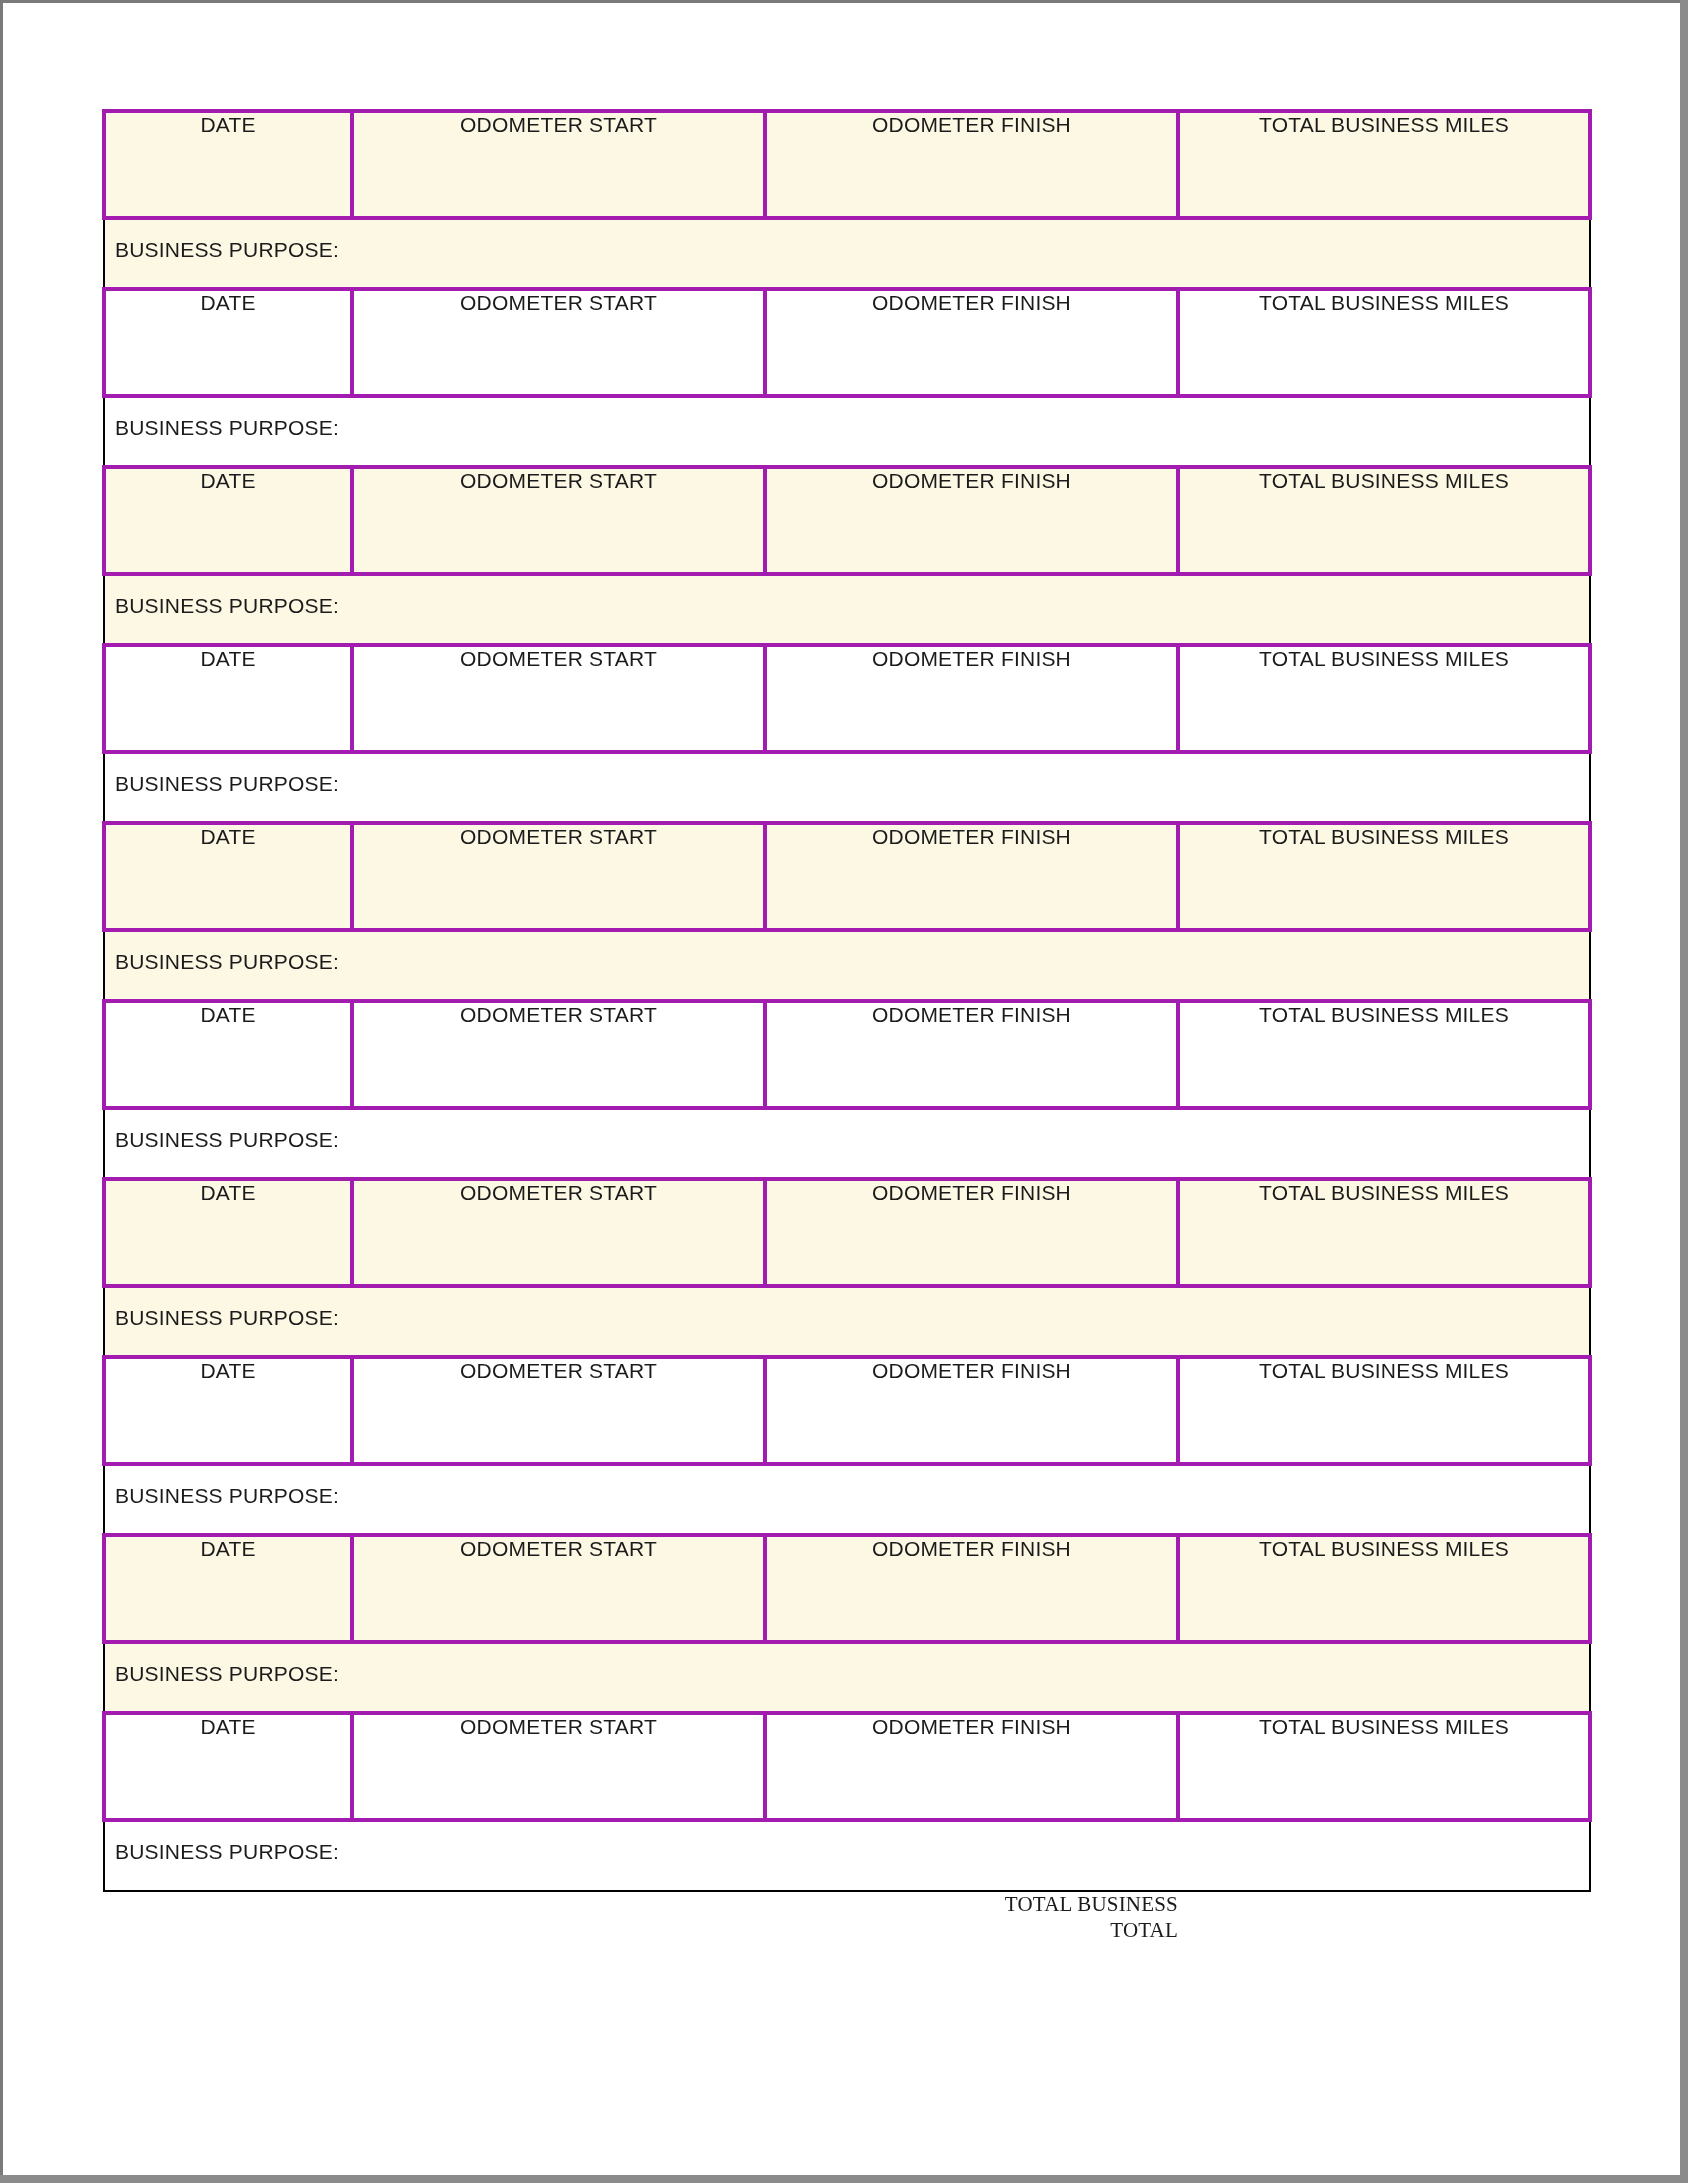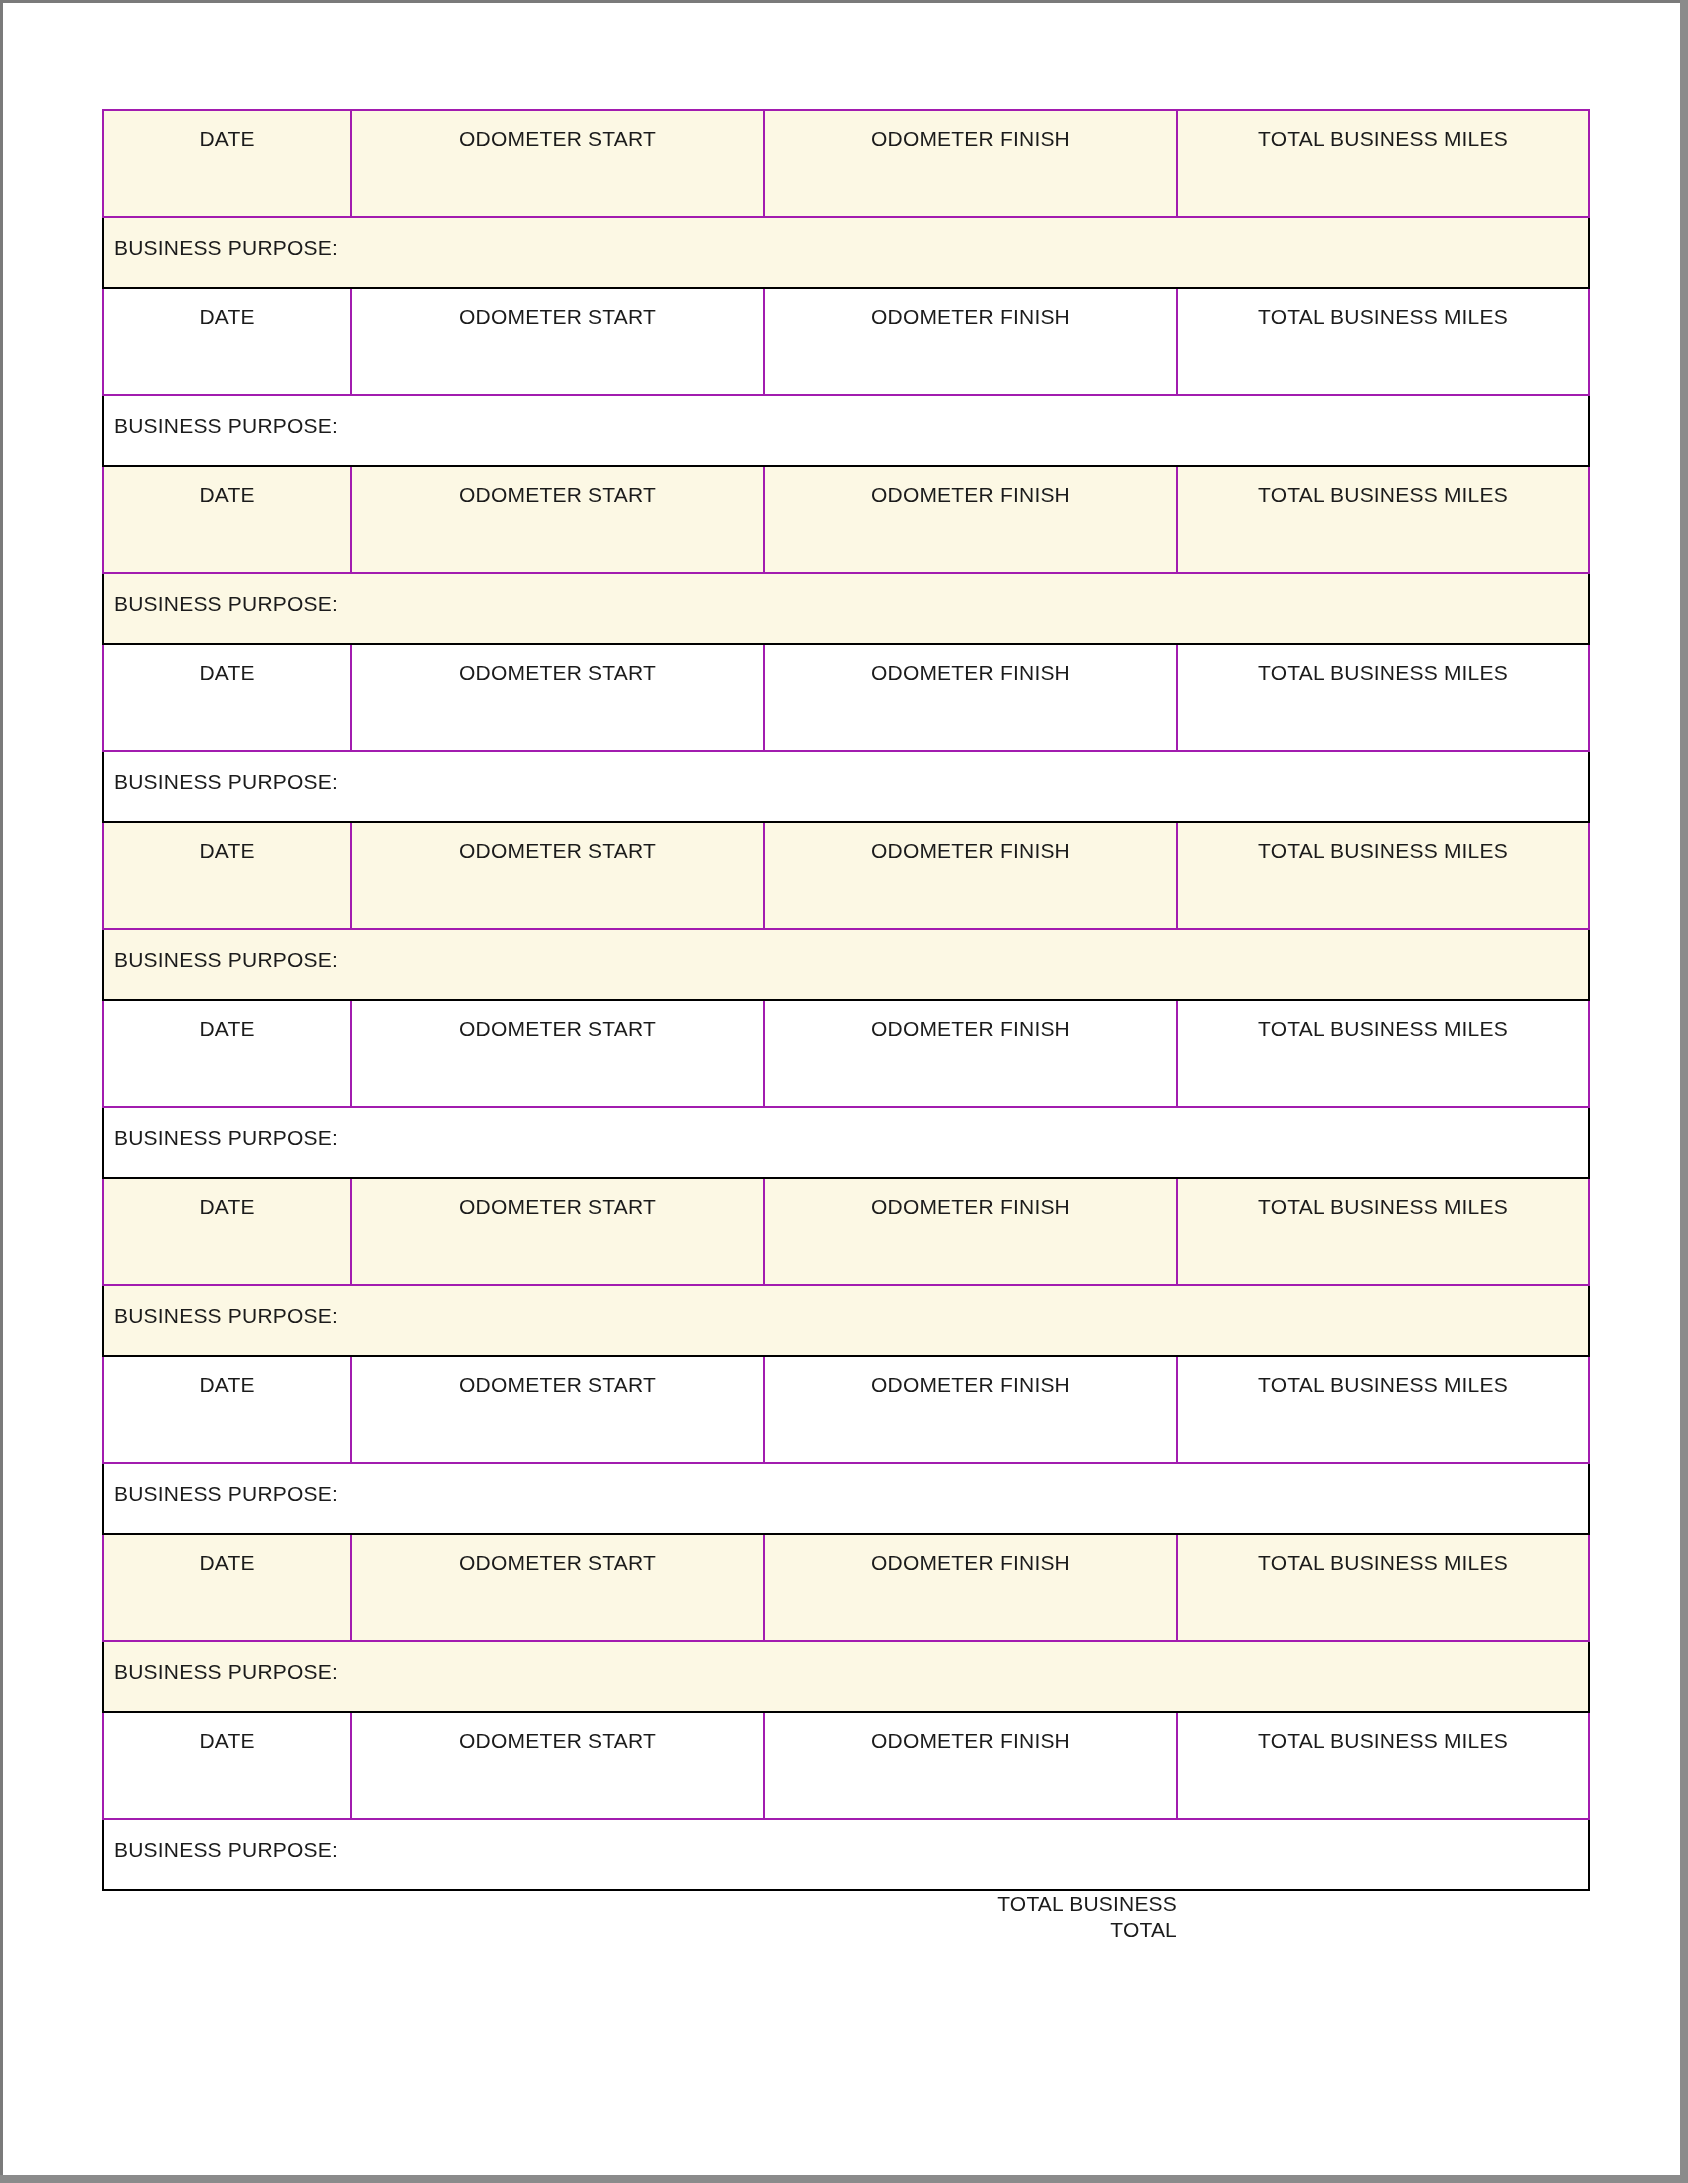--- a/index.html
+++ b/index.html
@@ -54,23 +54,22 @@
 
   
   col.c-date     { width: 248px; }
   col.c-start    { width: 413px; }
   col.c-finish   { width: 413px; }
   col.c-total    { width: 412px; }
 
   
   tr.entry-head td {
     height: 107px;
-    border: 2px solid #a21caf;
+    border: 4px solid #a21caf;
     text-align: center;
-    padding-top: 16px;
   }
   
   tr.entry-purpose td {
     height: 71px;
     border: 2px solid #000000;
     text-align: left;
     padding-left: 10px;
     padding-top: 18px;
   }
 
@@ -93,21 +92,21 @@
     padding-top: 18px;
     line-height: 1.22;
     font-size: 25px;
     color: #1b1b1b;
   }
   td.total-value {
     border: 2px solid #000000;
     background: #ececed;
   }
 
-  .cell-text { display: block; }
+  .cell-text { display: block; font-family: Liberation Serif, serif; }
 </style>
 </head>
 <body>
 
 <div id="page-frame">
   <div id="page-edge-top"></div>
   <div id="page-edge-left"></div>
   <div id="page-edge-right"></div>
   <div id="page-edge-bottom"></div>
 

